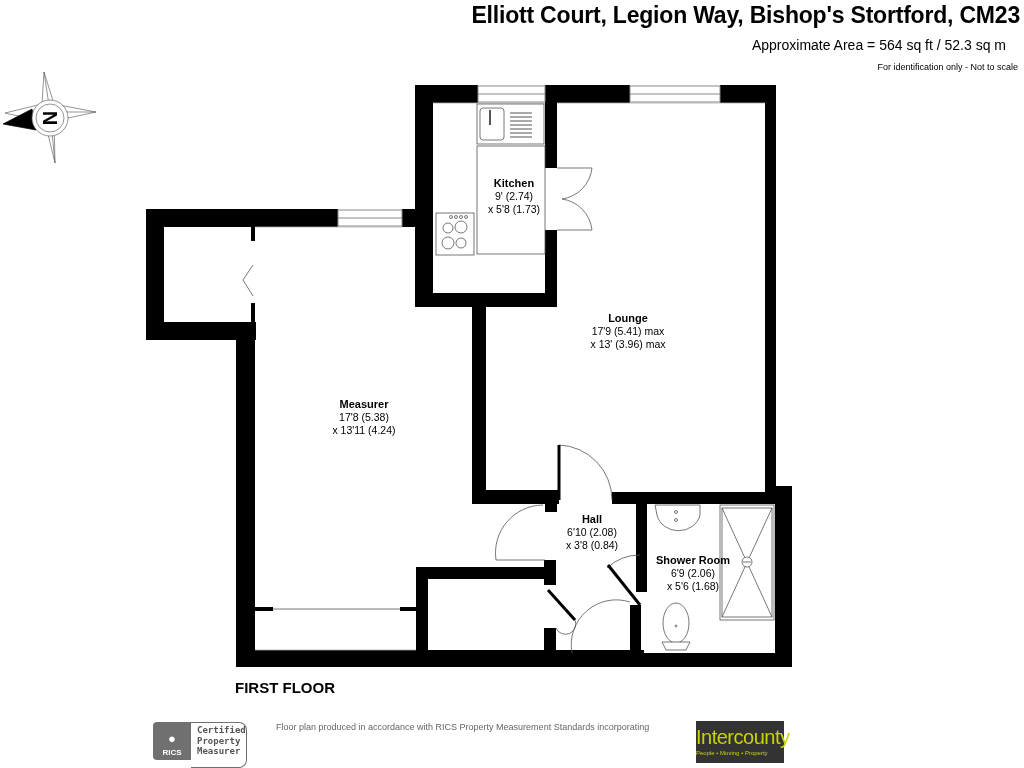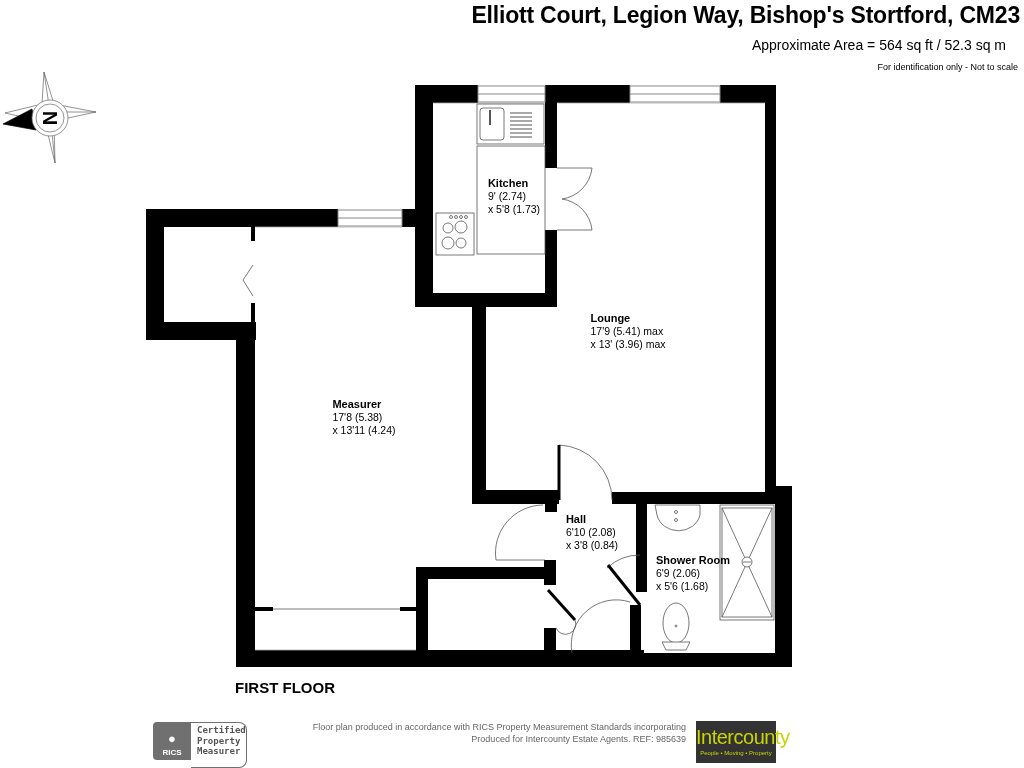--- a/index.html
+++ b/index.html
@@ -1,30 +1,30 @@
 <!DOCTYPE html>
 <html><head>
 <meta charset="utf-8">
 <style>
   html, body { margin:0; padding:0; background:#ffffff; }
   body { width:1024px; height:768px; position:relative; overflow:hidden; font-family:"Liberation Sans", sans-serif; color:#000; }
   .title { position:absolute; right:4px; top:2px; font-size:23px; font-weight:bold; letter-spacing:-0.2px; white-space:nowrap; }
   .area { position:absolute; right:18px; top:37px; font-size:14px; white-space:nowrap; }
   .ident { position:absolute; right:6px; top:62px; font-size:9px; white-space:nowrap; }
   .plan { position:absolute; left:0; top:0; }
-  .room-label { position:absolute; font-size:10.5px; line-height:13px; transform:translateX(-50%); white-space:nowrap; }
+  .room-label { position:absolute; text-align:center; font-size:10.5px; line-height:13px; transform:translateX(-50%); white-space:nowrap; }
   .room-label .name { font-weight:bold; font-size:11px; }
   .floor-label { position:absolute; left:235px; top:679px; font-size:15px; font-weight:bold; }
   .footer-rics { position:absolute; left:153px; top:722px; display:flex; align-items:stretch; }
   .rics-logo { width:38px; height:38px; background:#707070; color:#fff; font-size:8px; font-weight:bold; display:flex; flex-direction:column; align-items:center; justify-content:flex-end; padding-bottom:3px; box-sizing:border-box; border-radius:4px 0 0 4px; }
   .rics-logo .lion { font-size:13px; line-height:14px; margin-bottom:2px; }
   .rics-badge { width:56px; height:46px; border:1px solid #707070; border-left:none; border-radius:0 8px 8px 0; box-sizing:border-box; font-family:"DejaVu Sans Mono", monospace; font-size:9px; line-height:10.5px; color:#555; padding:2px 0 0 6px; font-weight:bold; }
   .footer-text { position:absolute; left:276px; top:722px; font-size:9px; line-height:11.5px; color:#666; width:410px; }
-  .footer-text div { white-space:nowrap;text-align:right; }
-  .brand { position:absolute; left:696px; top:721px; width:80px; height:42px; background:#333333; color:#c9d400; text-align:center; }
+  .footer-text div { white-space:nowrap; }
+  .brand { position:absolute; left:696px; top:721px; width:88px; height:42px; background:#333333; color:#c9d400; text-align:left; }
   .brand .name { font-size:20px; line-height:24px; margin-top:4px; letter-spacing:-0.5px; }
   .brand .tag { font-size:6px; line-height:8px; color:#c9d400; }
 </style>
 </head>
 <body>
 
 <div class="title">Elliott Court, Legion Way, Bishop's Stortford, CM23</div>
 <div class="area">Approximate Area = 564 sq ft / 52.3 sq m</div>
 <div class="ident">For identification only - Not to scale</div>
 
@@ -200,18 +200,17 @@
     <span>RICS</span>
   </div>
   <div class="rics-badge">
     <div>Certified</div>
     <div>Property</div>
     <div>Measurer</div>
   </div>
 </div>
 <div class="footer-text">
   <div>Floor plan produced in accordance with RICS Property Measurement Standards incorporating</div>
-  <div>Produced for Intercounty Estate Agents.    REF:  985639</div>
 </div>
 <div class="brand">
   <div class="name">Intercounty</div>
   <div class="tag">People • Moving • Property</div>
 </div>
 
 </body></html>

